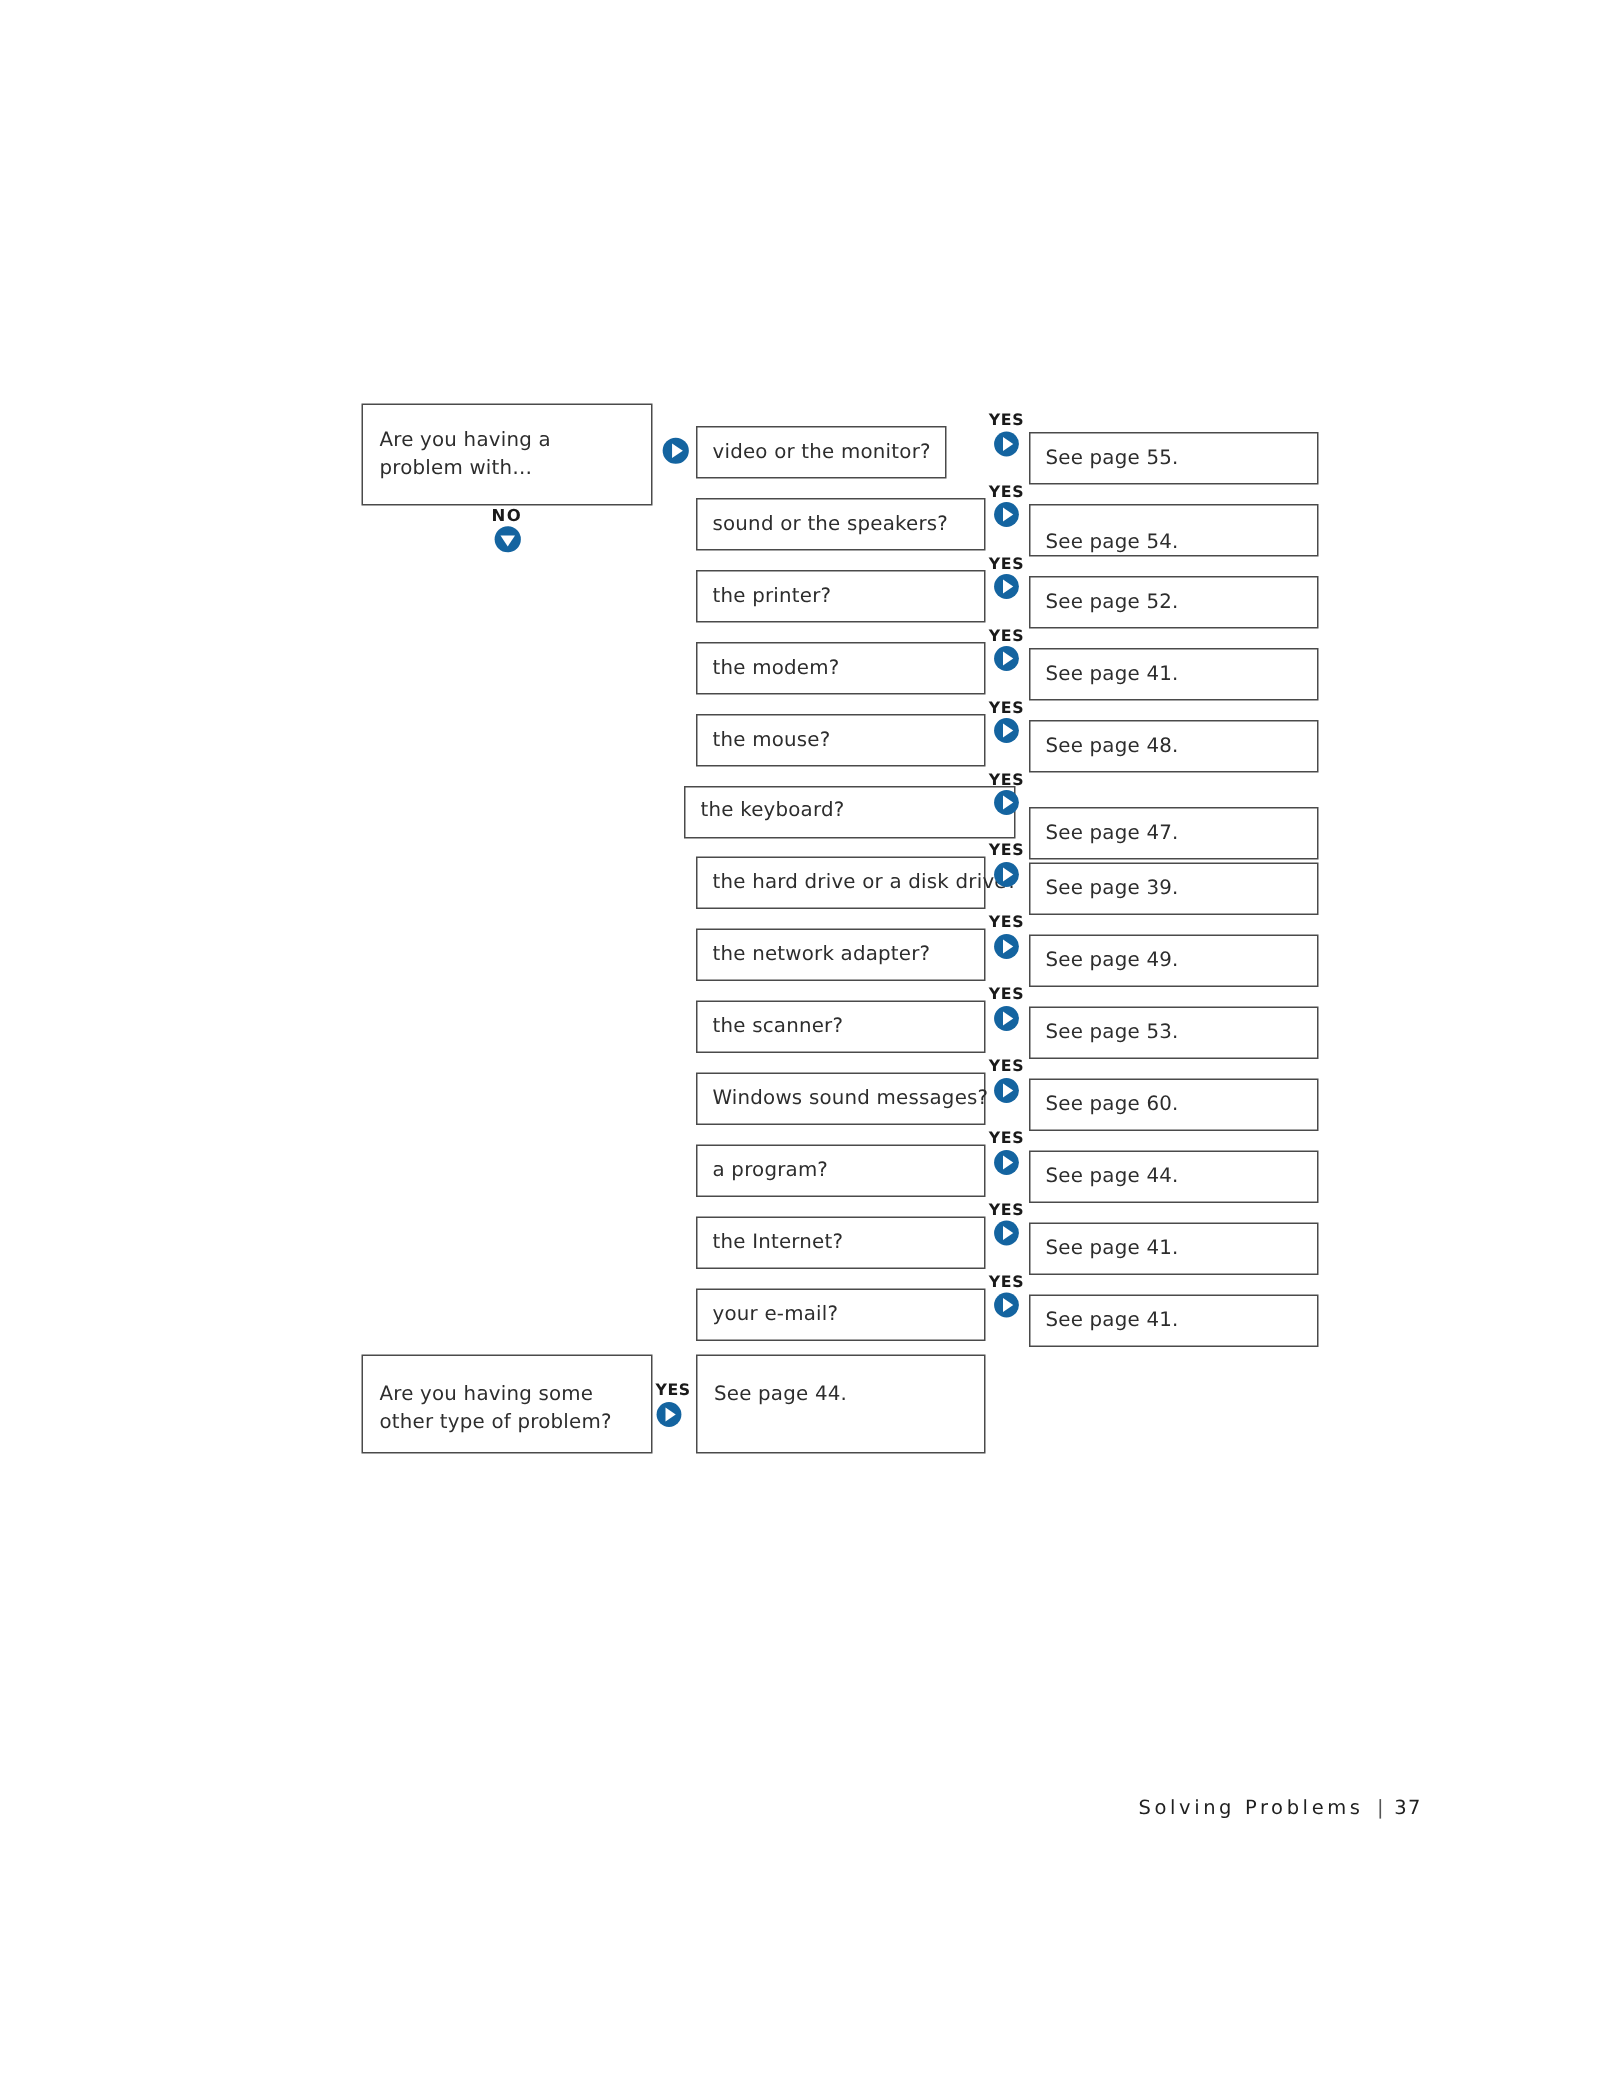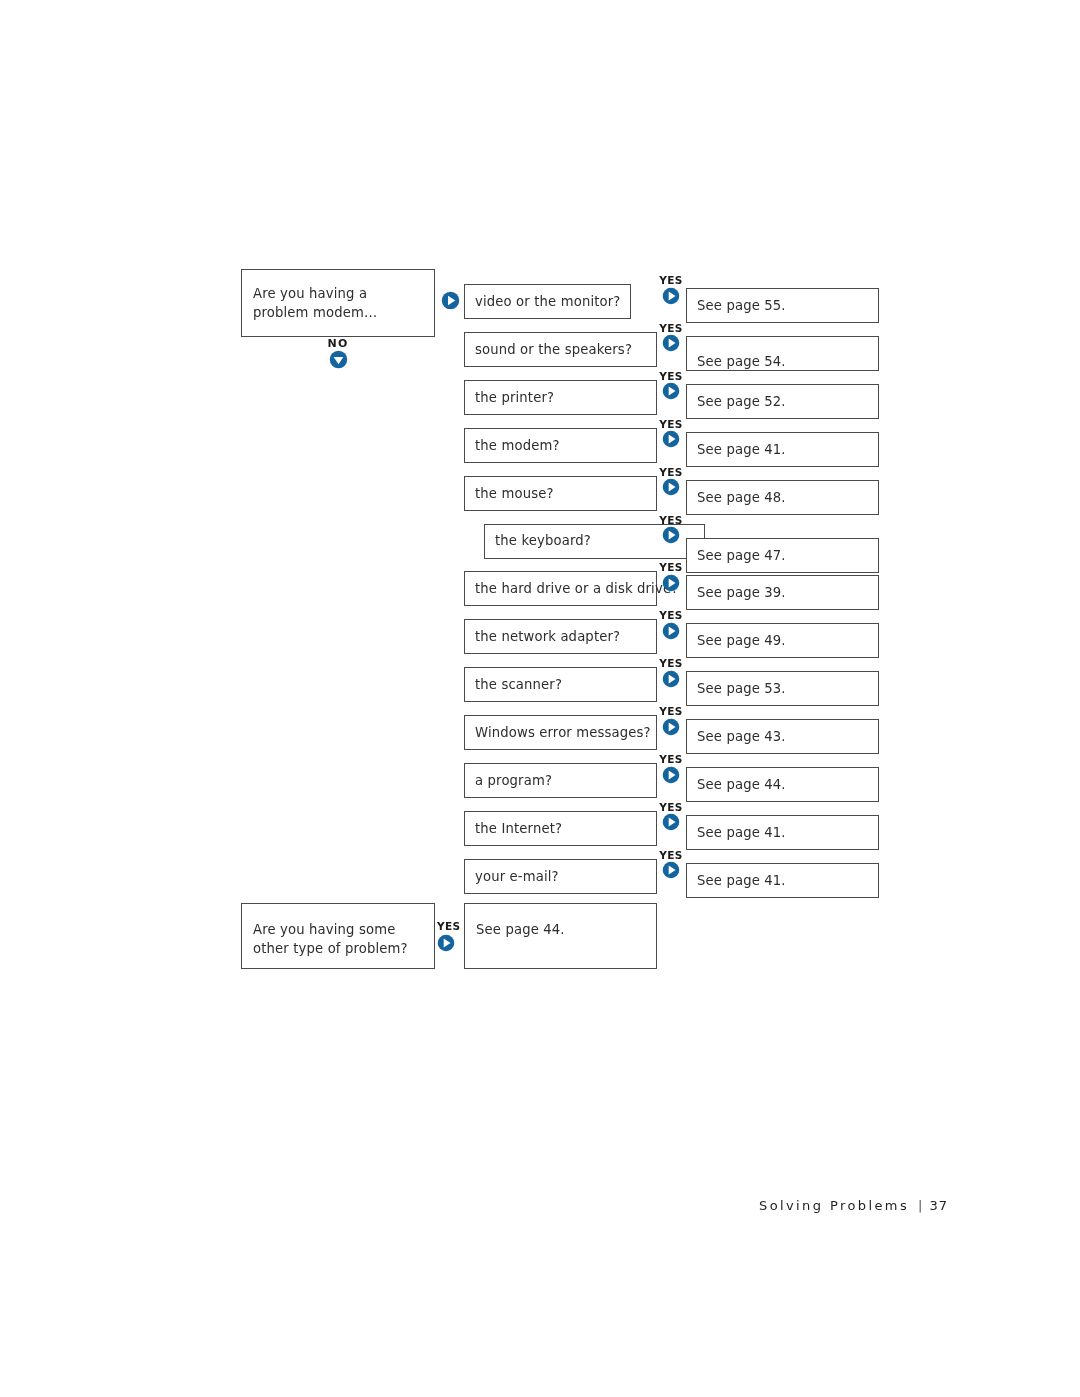--- a/index.html
+++ b/index.html
@@ -179,21 +179,21 @@
   #page-footer .footer-page {
     letter-spacing: 1px;
   }
 </style>
 </head>
 <body>
 
 <div id="flowchart">
 
   <div class="node" id="root-node">
-    <span class="node-text">Are you having a problem modem…</span>
+    <span class="node-text">Are you having a problem with…</span>
   </div>
 
   <div id="root-arrow">
     <svg class="circle-arrow" viewBox="0 0 20 20">
       <circle cx="10" cy="10" r="9.2" fill="#1464A0"></circle>
       <polygon points="7.4,4.9 15,10 7.4,15.1" fill="#ffffff"></polygon>
     </svg>
   </div>
 
   <div id="no-connector">
@@ -274,21 +274,21 @@
           <svg class="circle-arrow small" viewBox="0 0 20 20">
             <circle cx="10" cy="10" r="9.2" fill="#1464A0"></circle>
             <polygon points="7.4,4.9 15,10 7.4,15.1" fill="#ffffff"></polygon>
           </svg>
         </div>
         <div class="end-node" style="left: 686px; top: 479.6px; width: 193px;">
           <span class="node-text">See page 48.</span>
         </div>
       </div>
       <div class="flow-row" style="top: 0px;">
-        <div class="mid-node" style="left: 484px; top: 523.5px; width: 221px; text-align: right;">
+        <div class="mid-node" style="left: 456px; top: 523.5px; width: 221px; text-align: right;">
           <span class="node-text">the keyboard?</span>
         </div>
         <div class="yes-badge" style="left: 658px; top: 514.5px;">
           <span class="badge-label">YES</span>
           <svg class="circle-arrow small" viewBox="0 0 20 20">
             <circle cx="10" cy="10" r="9.2" fill="#1464A0"></circle>
             <polygon points="7.4,4.9 15,10 7.4,15.1" fill="#ffffff"></polygon>
           </svg>
         </div>
         <div class="end-node" style="left: 686px; top: 538px; width: 193px;">
@@ -335,31 +335,31 @@
             <circle cx="10" cy="10" r="9.2" fill="#1464A0"></circle>
             <polygon points="7.4,4.9 15,10 7.4,15.1" fill="#ffffff"></polygon>
           </svg>
         </div>
         <div class="end-node" style="left: 686px; top: 671.2px; width: 193px;">
           <span class="node-text">See page 53.</span>
         </div>
       </div>
       <div class="flow-row" style="top: 0px;">
         <div class="mid-node" style="left: 464px; top: 715.1px; width: 193px;">
-          <span class="node-text">Windows error messages?</span>
+          <span class="node-text">Windows sound messages?</span>
         </div>
         <div class="yes-badge" style="left: 658px; top: 706.1px;">
           <span class="badge-label">YES</span>
           <svg class="circle-arrow small" viewBox="0 0 20 20">
             <circle cx="10" cy="10" r="9.2" fill="#1464A0"></circle>
             <polygon points="7.4,4.9 15,10 7.4,15.1" fill="#ffffff"></polygon>
           </svg>
         </div>
         <div class="end-node" style="left: 686px; top: 719.1px; width: 193px;">
-          <span class="node-text">See page 43.</span>
+          <span class="node-text">See page 60.</span>
         </div>
       </div>
       <div class="flow-row" style="top: 0px;">
         <div class="mid-node" style="left: 464px; top: 763px; width: 193px;">
           <span class="node-text">a program?</span>
         </div>
         <div class="yes-badge" style="left: 658px; top: 754px;">
           <span class="badge-label">YES</span>
           <svg class="circle-arrow small" viewBox="0 0 20 20">
             <circle cx="10" cy="10" r="9.2" fill="#1464A0"></circle>

